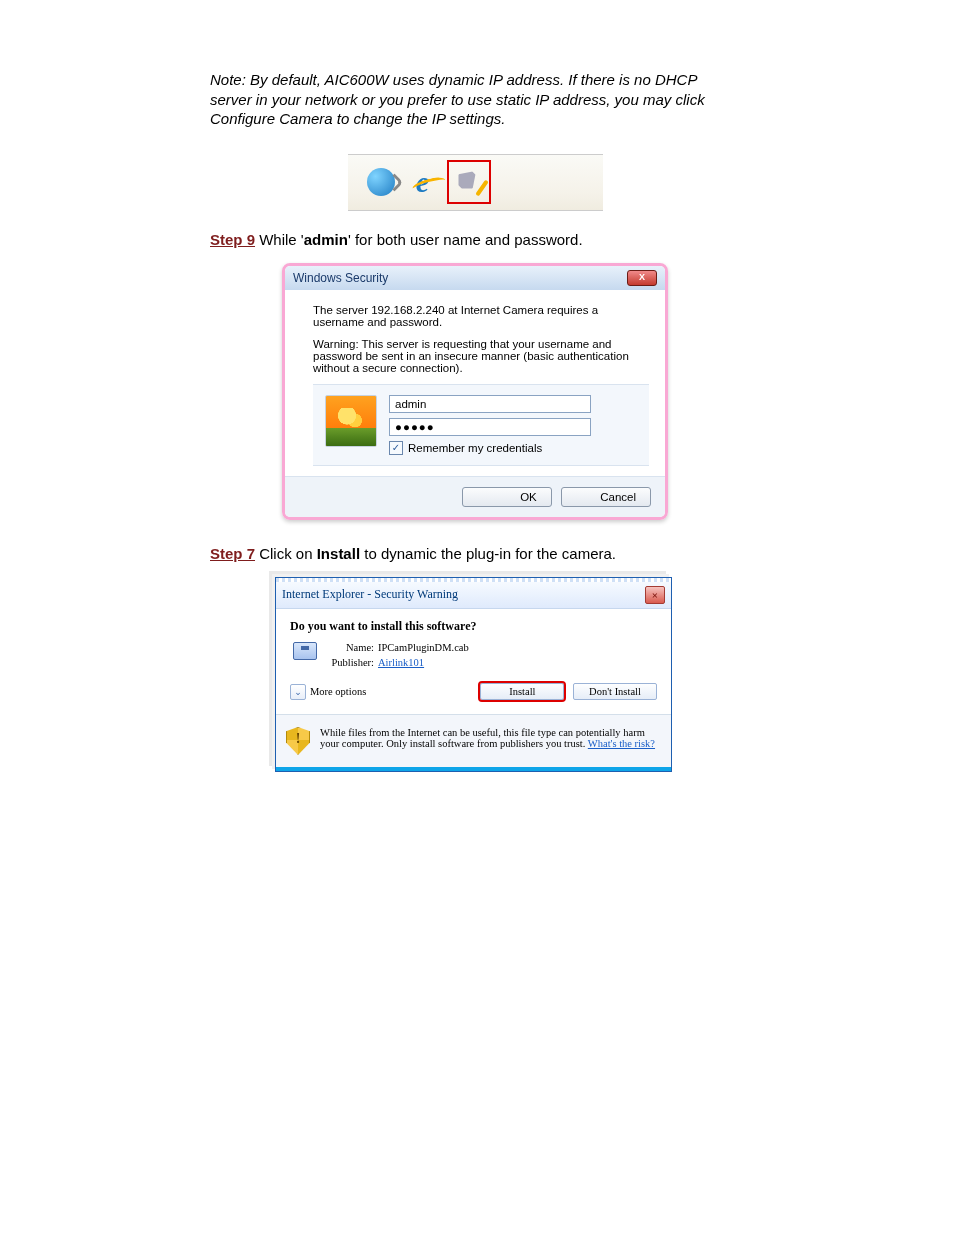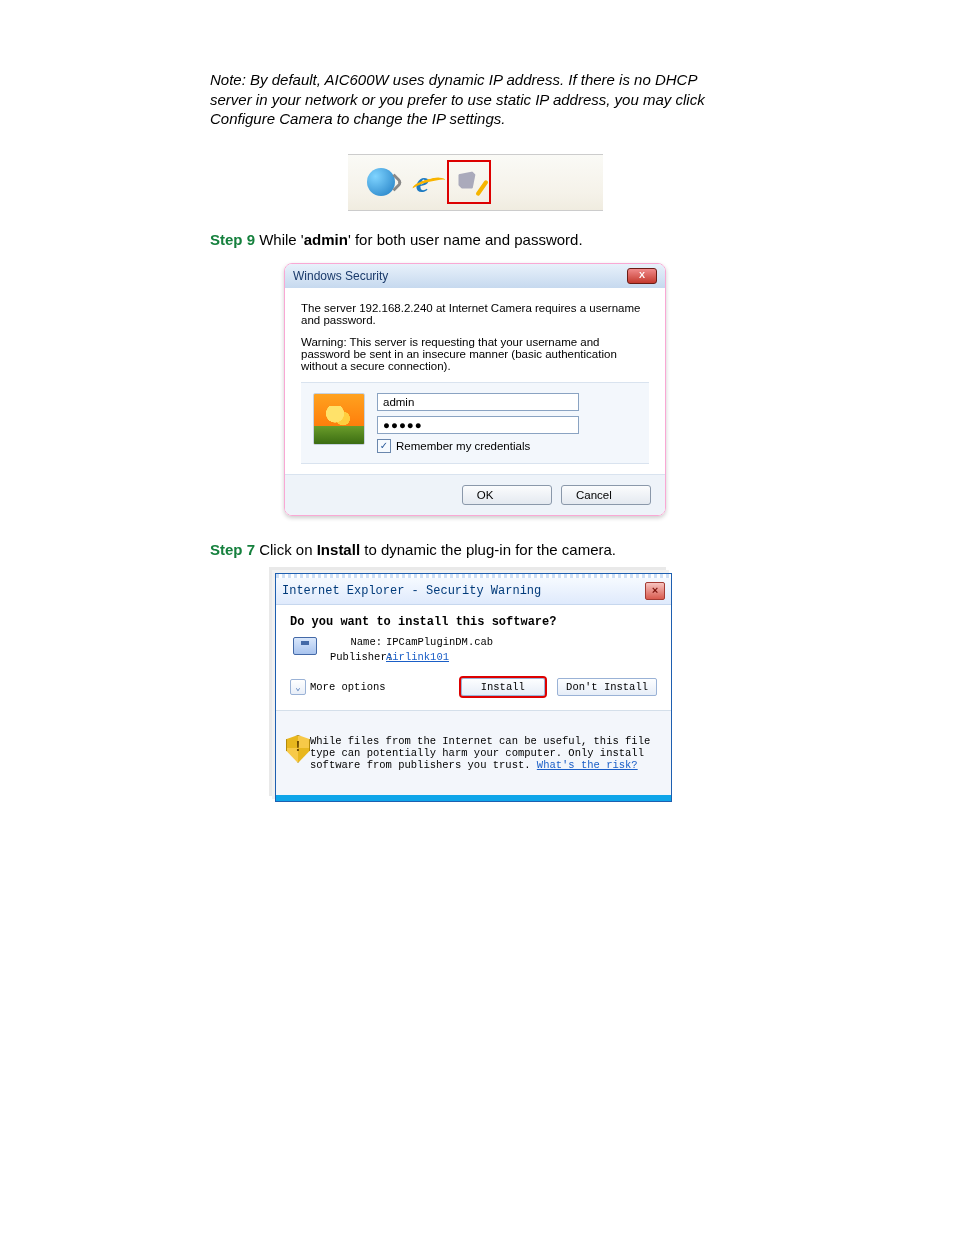--- a/index.html
+++ b/index.html
@@ -13,21 +13,21 @@
   }
   .content {
     margin-left: 210px;
     width: 530px;
   }
   .note {
     font-style: italic;
     line-height: 1.3;
     margin-bottom: 25px;
   }
-  .step-line b.red { color: #15803d; font-style: normal; font-weight: bold; }
+  .step-line b.red { color: #7f1d1d; font-style: normal; font-weight: bold; text-decoration: underline; }
   .toolbar-box {
     width: 240px;
     height: 55px;
     margin: 0 auto 20px auto;
     border-top: 1px solid #ccc;
     border-bottom: 1px solid #ccc;
     background: linear-gradient(#fafaf6,#f5f2e9 70%,#f0ece0);
     display: flex;
     align-items: center;
     padding-left: 15px;
@@ -40,36 +40,36 @@
   .t-ie span { position:relative; }
   .t-ie span::after{content:"";position:absolute;left:-4px;top:40%;width:34px;height:8px;border-top:3px solid #f9b400;border-radius:50%;transform:rotate(-15deg);}
   .tool-highlight { border:2px solid #d00; padding:2px; }
   .t-tools { position:relative;width:30px;height:30px; }
   .t-tools::before{content:"";position:absolute;left:3px;top:3px;width:20px;height:20px;background:#aab;border-radius:3px 3px 0 0;transform:rotate(45deg);clip-path:polygon(40% 0,60% 0,100% 60%,60% 100%,40% 100%,0 60%);}
   .t-tools::after{content:"";position:absolute;right:0;bottom:0;width:4px;height:18px;background:#f5b400;transform:rotate(35deg);border-radius:2px;}
   
   .win-dialog {
     width: 380px;
     margin: 15px auto 25px auto;
-    border: 1px solid #f9a8d4;
+    border: 3px solid #f9a8d4;
     border-radius: 8px;
     box-shadow: 0 2px 4px rgba(0,0,0,0.2);
     font-family: "Segoe UI", Tahoma, sans-serif;
     font-size: 11.5px;
     overflow: hidden;
   }
   .wd-title {
     background: linear-gradient(#e8f1fb,#c6d9ef);
     color: #1a3a6a;
     padding: 4px 8px;
     display:flex;align-items:center;justify-content:space-between;
     font-size:12px;
   }
   .wd-close { width:28px;height:14px;background:linear-gradient(#f08a8a,#c43a2e);border:1px solid #6b1c15;border-radius:3px;display:flex;align-items:center;justify-content:center;color:#fff;font-size:9px;font-weight:bold;line-height:1;}
-  .wd-body { padding:14px 16px 10px 16px; background:#fff; }
+  .wd-body { padding:14px 16px 10px 28px; background:#fff; }
   .wd-body p { margin:0 0 10px 0; }
   .cred-box {
     border-top:1px solid #d9e3ef;
     border-bottom:1px solid #d9e3ef;
     background:#f3f7fc;
     padding:10px 12px;
     display:flex;gap:12px;align-items:flex-start;
     margin-top:6px;
   }
   .cred-avatar { width:50px;height:50px;border:1px solid #c6d2e0;background:linear-gradient(#ffa21f,#ff6a00);position:relative;border-radius:2px;overflow:hidden; }
@@ -81,59 +81,59 @@
     font-size:11.5px; margin-bottom:5px; display:block;
   }
   .pw-dots { letter-spacing:1px; }
   .chk-row { font-size:11.5px; display:flex;align-items:center;gap:5px;margin-top:2px; }
   .chk { width:12px;height:12px;border:1px solid #6a87ad;background:#f6fafe;display:inline-flex;align-items:center;justify-content:center;font-size:10px;color:#2a5a9a; }
   .wd-buttons { padding:10px 14px; text-align:right; background:#eef3f9; border-top:1px solid #d9e3ef; }
   .win-btn {
     display:inline-block;min-width:60px;padding:3px 14px;
     border:1px solid #8a98aa;border-radius:3px;
     background:linear-gradient(#fbfcfd,#e4e9f0);
-    font-size:11.5px;text-align:left;margin-left:6px;
+    font-size:11.5px;text-align:right;margin-left:6px;
   }
   
   .ie-dialog {
     width: 395px;
     margin: 15px 0 16px 65px;
     border:1px solid #1e5fb0;
-    font-family: Liberation Mono, monospace;
+    font-family: Liberation Serif, serif;
     font-size:10.5px;
     position:relative;
     background:#fff;
     box-shadow: -3px -3px 0 #f1f1f1, -6px -6px 0 #e9e9e9;
   }
   .ie-stripe-top { height:4px;background:repeating-linear-gradient(90deg,#cfe0f6 0 3px,#fff 3px 6px); }
   .ie-title { background:linear-gradient(#f6faff,#dfeafc);padding:4px 6px;color:#003a7a;font-size:12px;display:flex;justify-content:space-between;align-items:center;border-bottom:1px solid #c6d7ee; }
   .ie-close { width:18px;height:16px;border:1px solid #a43b33;background:linear-gradient(#f6c3bf,#d95a4e);color:#7a110a;display:flex;align-items:center;justify-content:center;font-weight:bold;font-size:11px;border-radius:2px; }
   .ie-body { padding:10px 14px 6px 14px; }
   .ie-q { font-weight:bold;margin:0 0 6px 0;font-size:12px; }
-  .ie-info { display:flex;gap:10px; }
+  .ie-info { display:flex;gap:2px; }
   .ie-icon-box { width:30px;display:flex;justify-content:center;padding-top:2px; }
   .disk-icon { width:22px;height:16px;border:1px solid #4469a7;background:linear-gradient(#d9e7fb,#a8c3ee);position:relative;border-radius:2px; }
   .disk-icon::after{content:"";position:absolute;top:3px;left:7px;width:8px;height:4px;background:#4469a7;}
   .ie-meta { font-size:10.5px;line-height:1.5; }
   .ie-meta .lbl { display:inline-block;width:52px;text-align:right;margin-right:4px; }
   .ie-link { color:#1a5ec7;text-decoration:underline;text-align:right; }
   .ie-row2 { display:flex;justify-content:space-between;align-items:center;margin:12px 0 8px 0; }
   .more-opt { display:flex;align-items:center;gap:4px;font-size:10.5px; }
   .more-chev { width:14px;height:14px;border:1px solid #9ab2d6;display:flex;align-items:center;justify-content:center;color:#3d6aad;font-size:9px;background:linear-gradient(#fff,#e8eef8);border-radius:2px; }
   .ie-btn {
     display:inline-block;min-width:66px;padding:2px 8px;
     border:1px solid #9ab2d6;border-radius:2px;
     background:linear-gradient(#fdfeff,#e6edf7);
     font-size:10.5px;text-align:center;margin-left:6px;
   }
   .ie-btn.hl { outline:2px solid #d00;outline-offset:0; }
   .ie-footer {
     border-top:1px solid #d4dfea;background:#f3f6fb;
-    padding:24px 10px;display:flex;align-items:flex-start;font-size:10.5px;
-    border-bottom:6px solid #0ea5e9;
+    padding:12px 10px;display:flex;gap:10px;align-items:flex-start;font-size:10.5px;
+    border-bottom:4px solid #0ea5e9;
   }
   .shield {
     width:22px;height:26px;
     background:
       conic-gradient(from 0deg at 50% 45%, #f7c948 0 90deg,#e8b71e 90deg 180deg,#f7c948 180deg 270deg,#e8b71e 270deg 360deg);
     clip-path: polygon(50% 0,100% 15%,100% 55%,50% 100%,0 55%,0 15%);
     position:relative;flex-shrink:0;
     border:1px solid #b38a0a;
   }
   .shield::after{content:"!";position:absolute;left:0;right:0;top:3px;text-align:center;color:#6d4a00;font-weight:bold;font-size:14px;}

